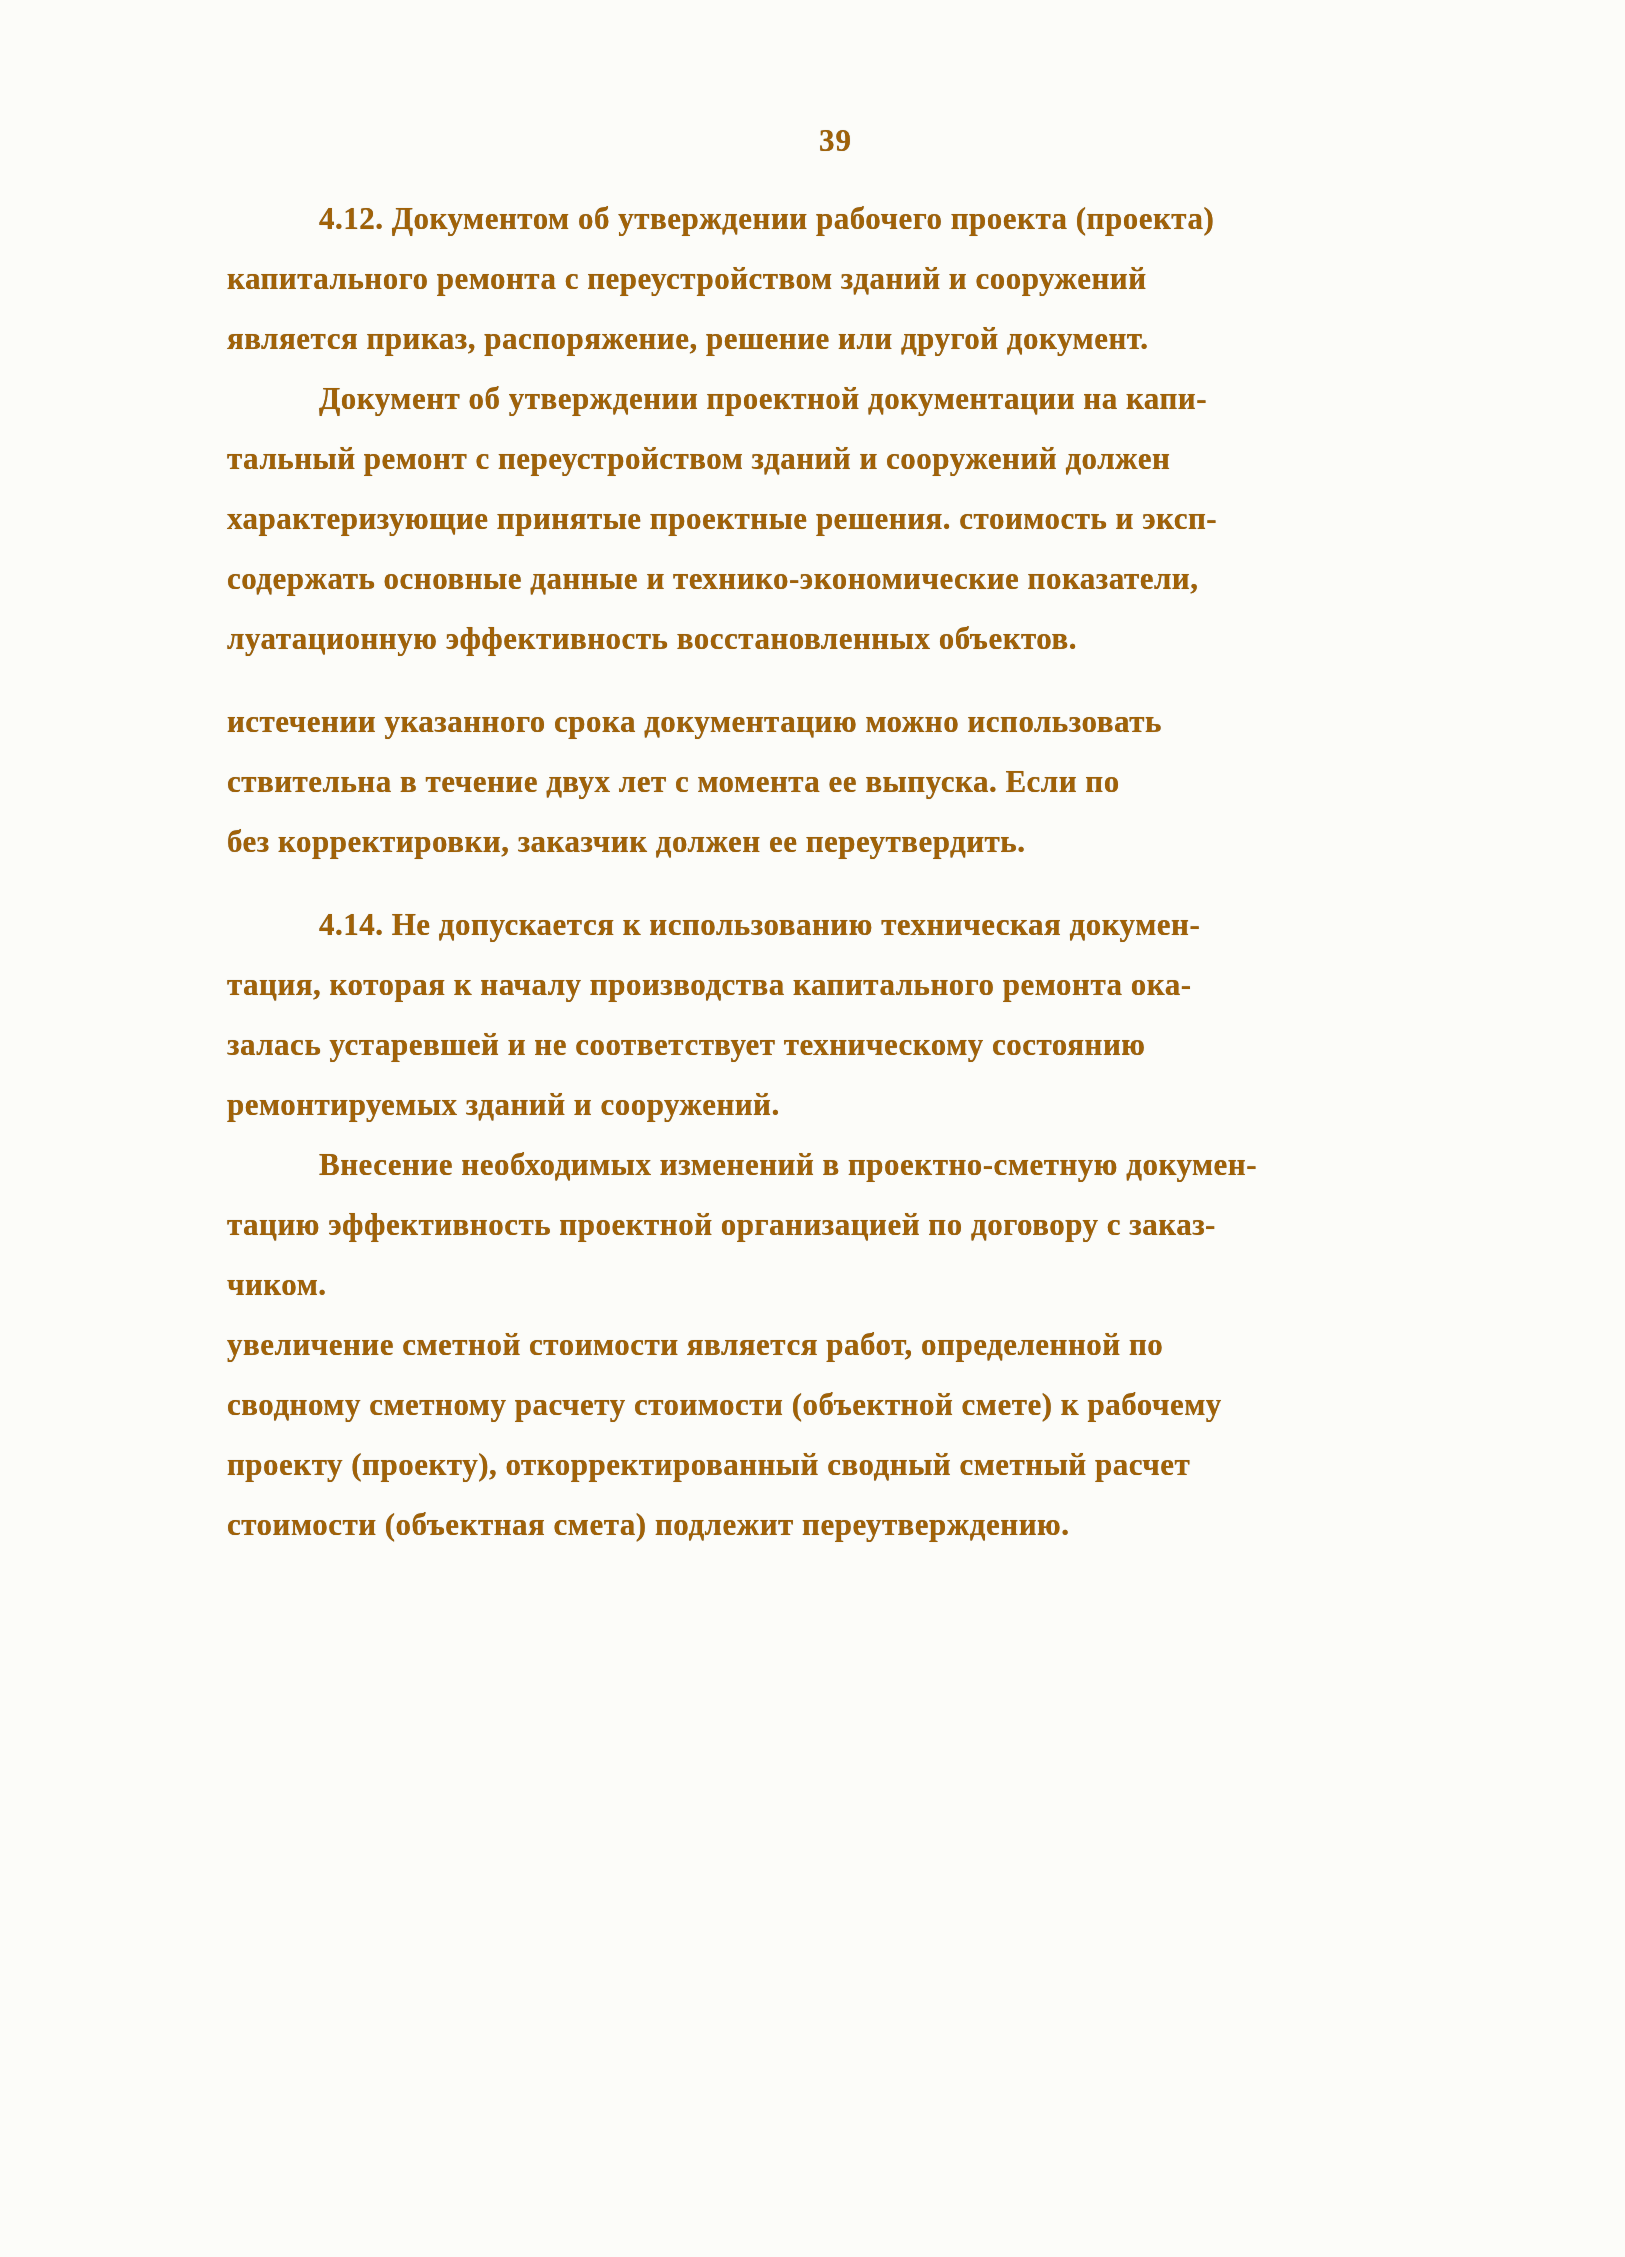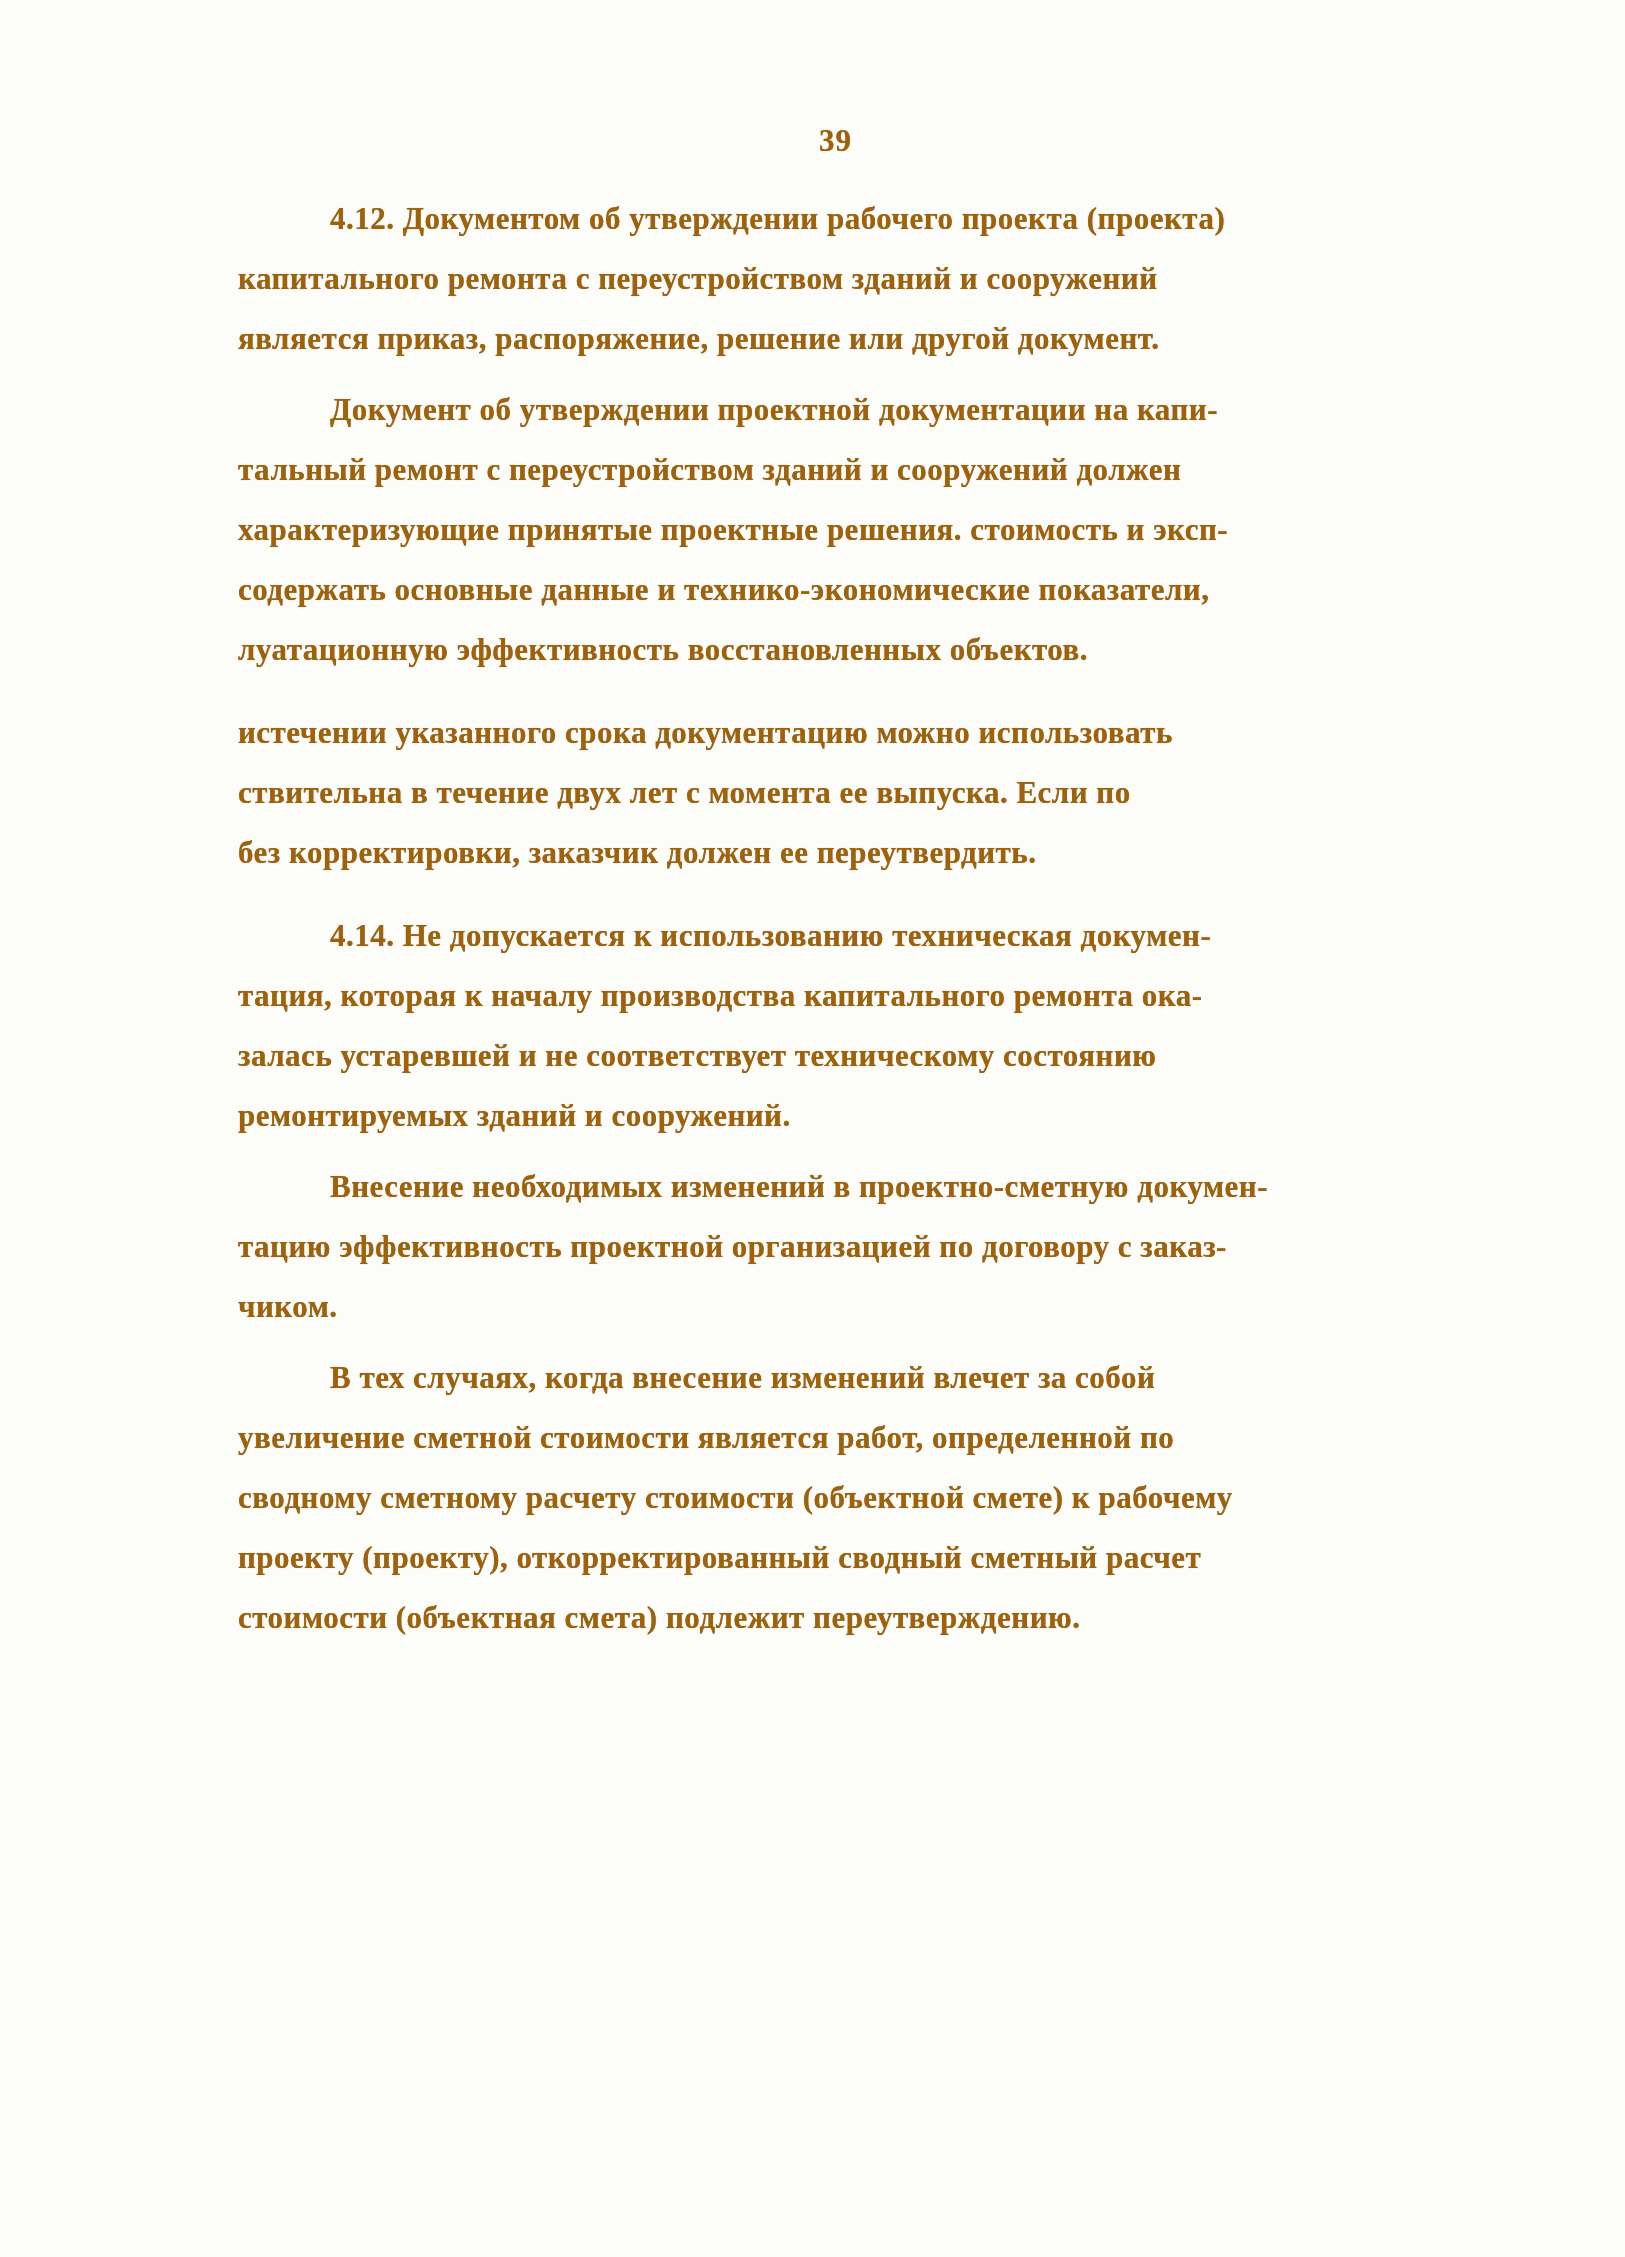--- a/index.html
+++ b/index.html
@@ -24,21 +24,21 @@
     font-size: 31px;
     text-shadow: 0 0 0.7px rgba(20,20,20,0.55);
   }
   .page-number {
     text-align: center;
     line-height: 38px;
     margin: 0 0 29px 0;
     letter-spacing: 1px;
   }
   .para {
-    margin: 11px;
+    margin: 0;
   }
   .para.spaced {
     margin-top: 23px;
   }
   .line {
     display: block;
     line-height: 60px;
     white-space: pre;
     letter-spacing: 0.5px;
   }
@@ -82,21 +82,20 @@
       <span class="line">ремонтируемых зданий и сооружений.</span>
     </p>
 
     <p class="para">
       <span class="line first">Внесение необходимых изменений в проектно-сметную докумен-</span>
       <span class="line">тацию эффективность проектной организацией по договору с заказ-</span>
       <span class="line">чиком.</span>
     </p>
 
     <p class="para">
-      <span class="line first">В тех случаях, когда внесение изменений влечет за собой</span>
       <span class="line">увеличение сметной стоимости является работ, определенной по</span>
       <span class="line">сводному сметному расчету стоимости (объектной смете) к рабочему</span>
       <span class="line">проекту (проекту), откорректированный сводный сметный расчет</span>
       <span class="line">стоимости (объектная смета) подлежит переутверждению.</span>
     </p>
 
   </div>
 </div>
 
 

